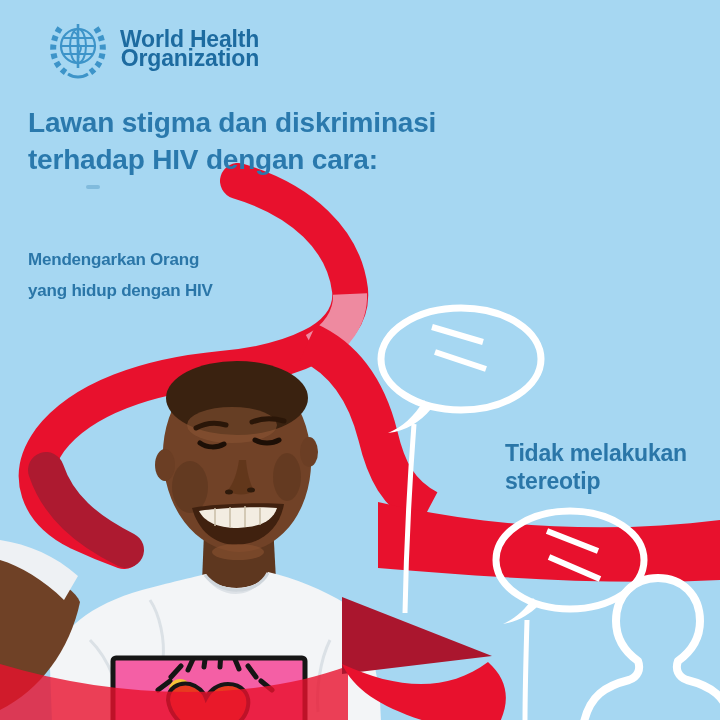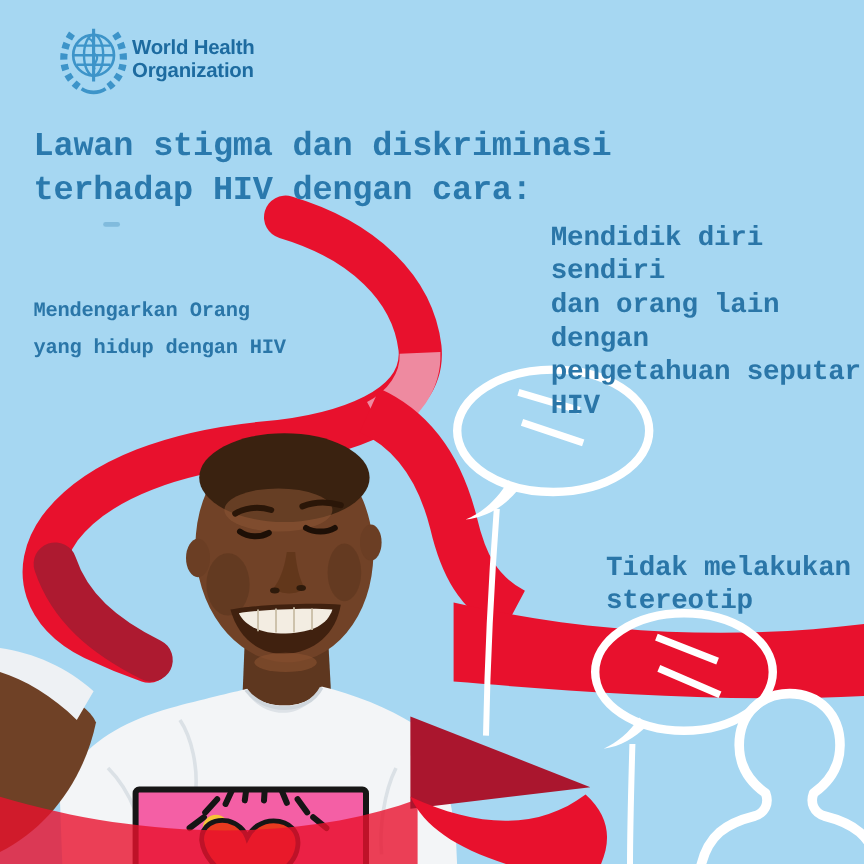--- a/index.html
+++ b/index.html
@@ -4,34 +4,34 @@
 <style>
   html,body{margin:0;padding:0;}
   .canvas{
     position:relative; width:720px; height:720px; overflow:hidden;
     background:#a6d7f2;
     font-family:"Liberation Sans", sans-serif;
   }
   .art{position:absolute; inset:0;}
   .txt{
     position:absolute; font-weight:700; color:#2a76a8;
-    white-space:pre-line; letter-spacing:-0.2px; line-height:1.22;font-family:Liberation Mono, monospace;
+    white-space:pre-line; letter-spacing:-0.2px; line-height:1.22;
   }
   .title{left:28px; top:104px; font-size:28px; line-height:37px; color:#2a79ad;}
   .tip-left{left:28px; top:244px; font-size:17px; line-height:31px;}
   .tip-right{left:459px; top:184px; font-size:23px; line-height:28px; width:262px;}
-  .tip-stereo{left:505px; top:459px; font-size:23px; line-height:28px;}
+  .tip-stereo{left:505px; top:439px; font-size:23px; line-height:28px;}
   .title-artifact{
     position:absolute; left:86px; top:185px; width:14px; height:4px;
     background:rgba(42,121,173,.3); border-radius:2px;
   }
   .who-header{position:absolute; left:46px; top:18px; display:flex; align-items:center;}
   .who-name{
-    margin-left:0; font-weight:700; color:#1d6ba0;
-    font-size:17px; line-height:19px; letter-spacing:-0.2px;
+    margin-left:10px; font-weight:700; color:#1d6ba0;
+    font-size:23px; line-height:19px; letter-spacing:-0.2px;text-align:right;
   }
 </style>
 </head>
 <body>
 
 <div class="canvas">
 
   <svg class="art" viewBox="0 0 720 720" aria-hidden="true">
     <defs>
       <clipPath id="printClip">
@@ -140,20 +140,16 @@
       <div>World Health</div>
       <div>Organization</div>
     </div>
   </div>
 
   <div class="txt title">Lawan stigma dan diskriminasi
 terhadap HIV dengan cara:</div>
   <div class="title-artifact"></div>
   <div class="txt tip-left">Mendengarkan Orang
 yang hidup dengan HIV</div>
-  <div class="txt tip-right">Mendidik diri sendiri
-dan orang lain dengan
-pengetahuan seputar
-HIV</div>
   <div class="txt tip-stereo">Tidak melakukan
 stereotip</div>
 
 </div>
 
 </body></html>

